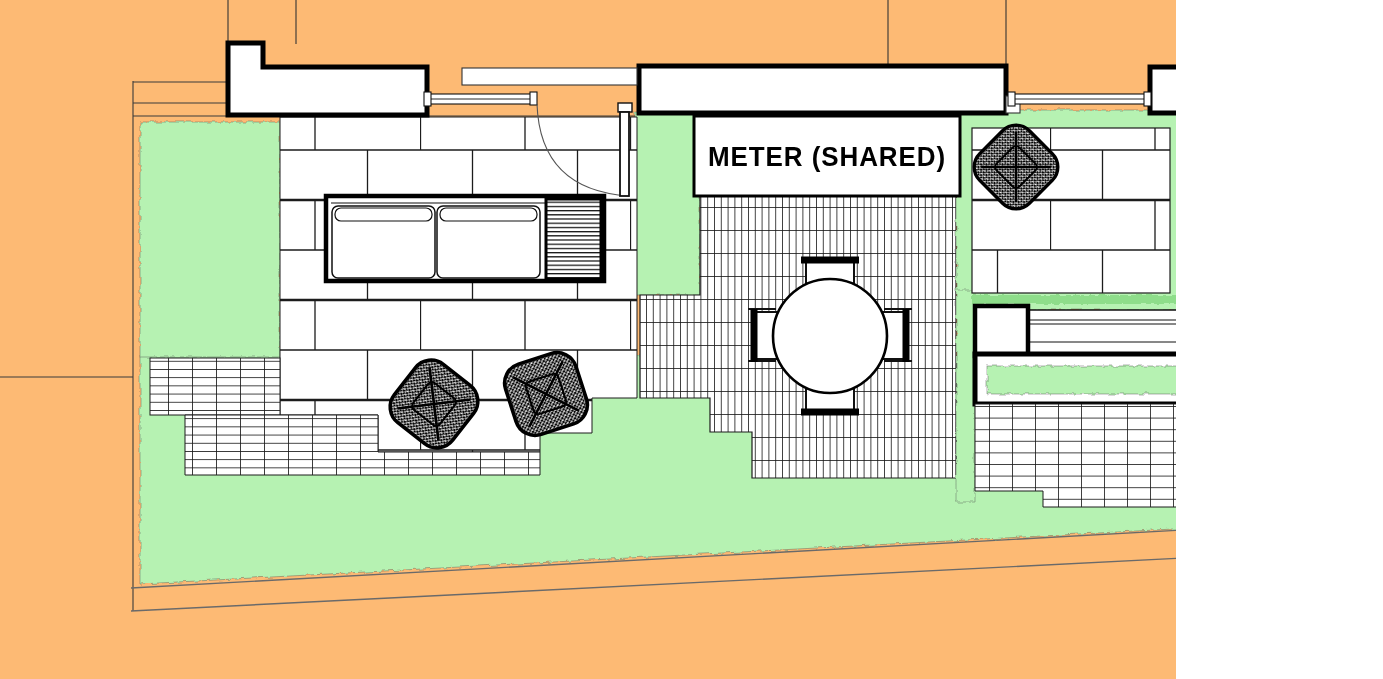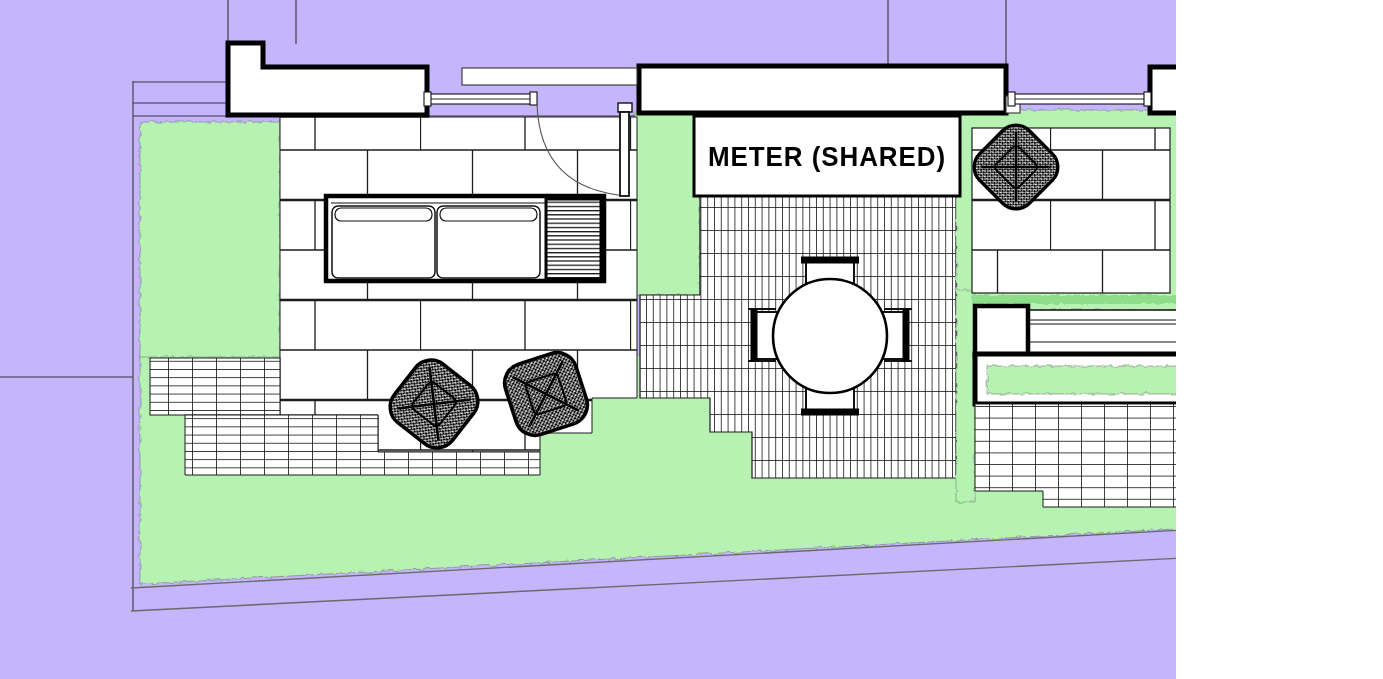--- a/index.html
+++ b/index.html
@@ -1,16 +1,16 @@
 <!DOCTYPE html>
 <html><head>
 <meta charset="utf-8">
 <style>
   html,body{margin:0;padding:0;background:#fff;}
-  .canvas{position:relative;width:1176px;height:679px;background:#c4b5fd;overflow:hidden;font-family:"Liberation Sans",sans-serif;}
+  .canvas{position:relative;width:1176px;height:679px;background:#fdba74;overflow:hidden;font-family:"Liberation Sans",sans-serif;}
   svg{display:block;}
   .rough{filter:url(#rough);}
   text.meter{font-family:"Liberation Sans","DejaVu Sans",sans-serif;font-weight:bold;font-size:28px;letter-spacing:1px;fill:#000;}
 </style>
 </head>
 <body>
 
 <div class="canvas">
 <svg width="1383" height="679" viewBox="0 0 1383 679">
   <defs>

